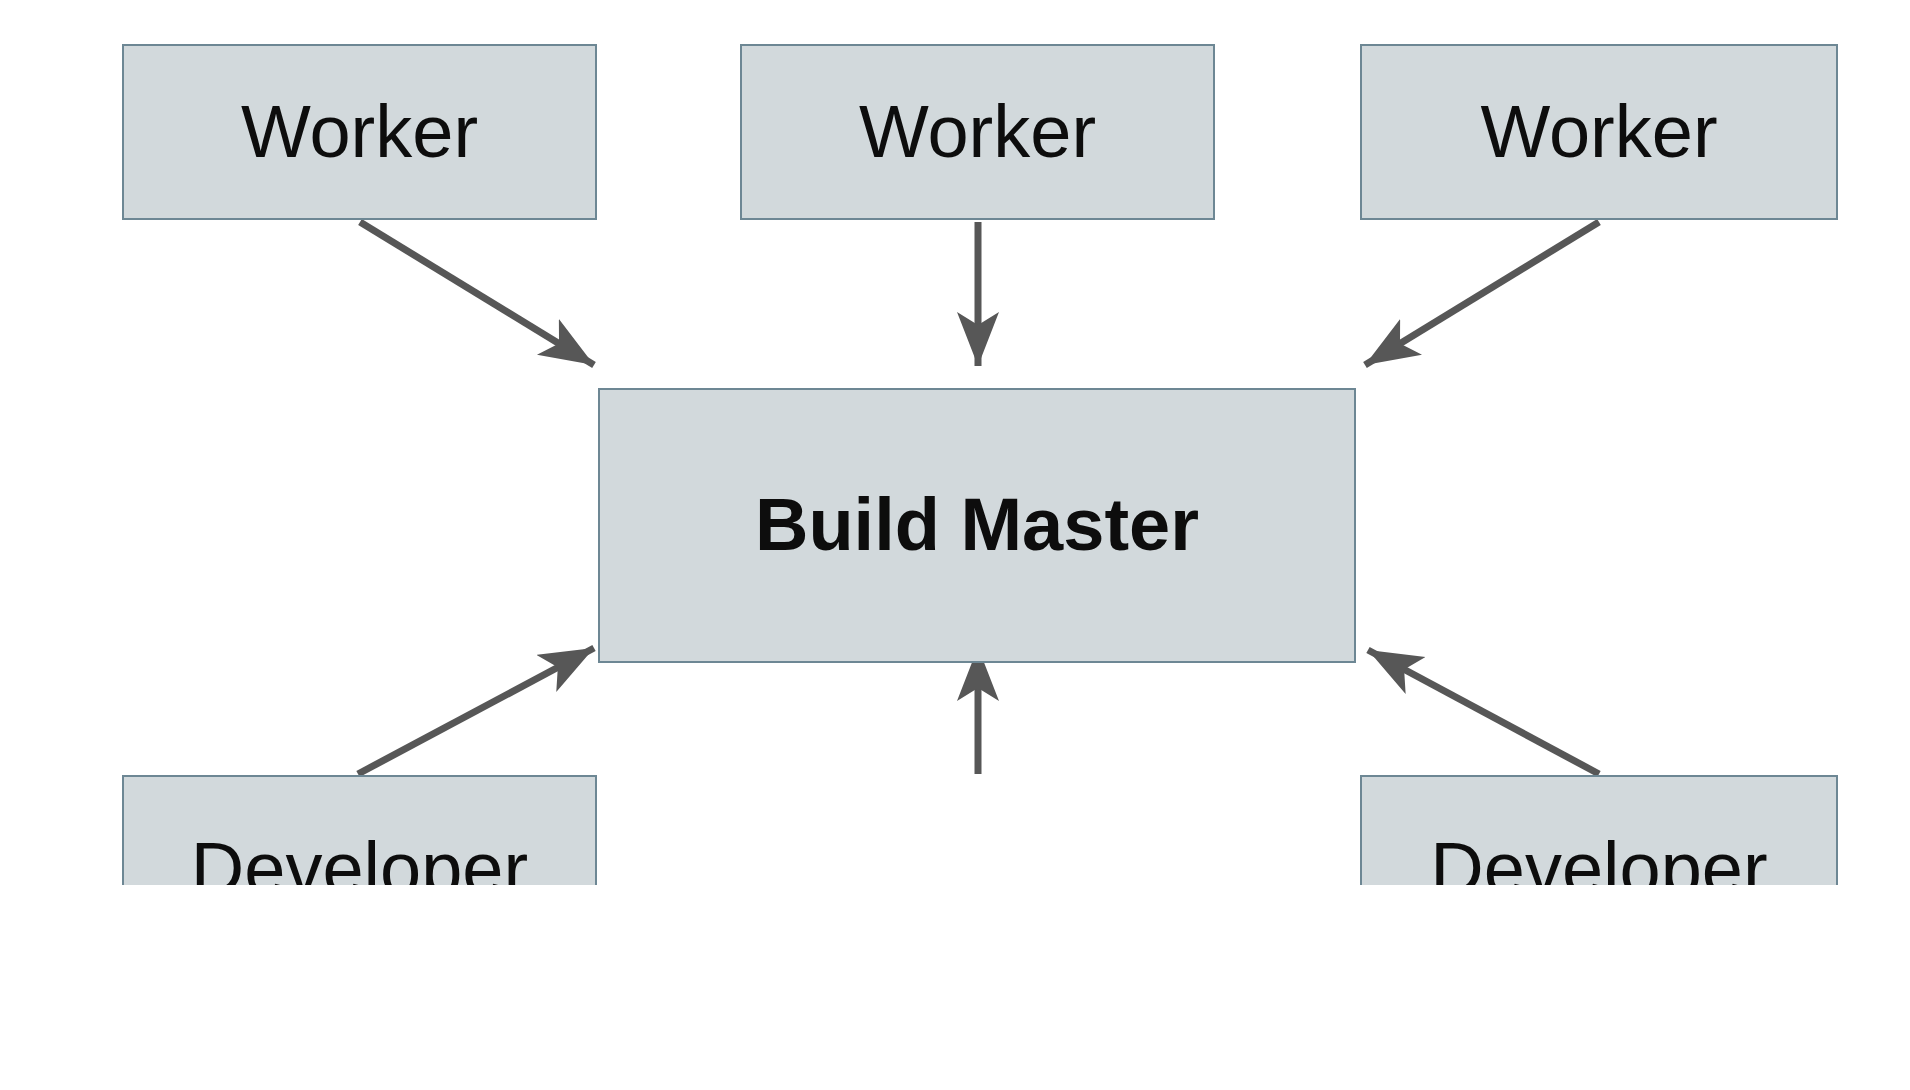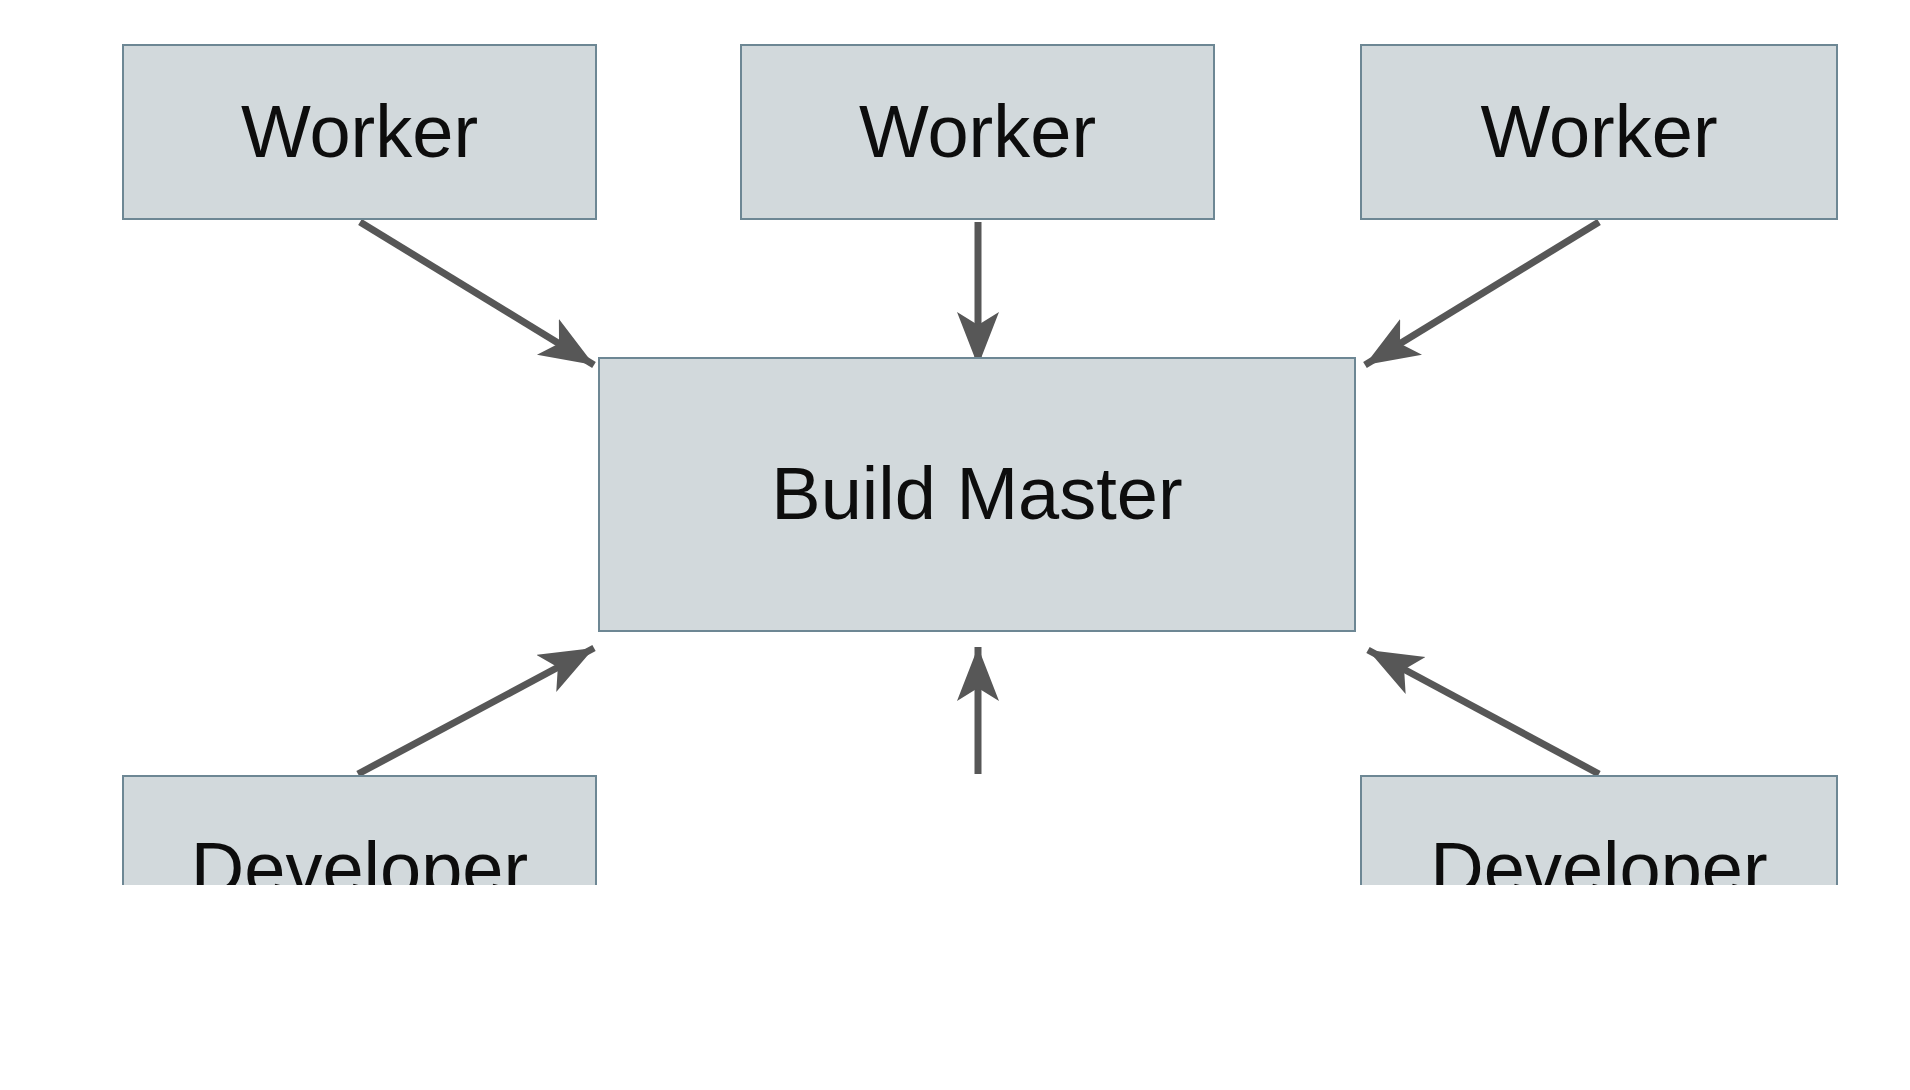--- a/index.html
+++ b/index.html
@@ -29,21 +29,21 @@
     color:var(--text);
     font-size:74px;
     line-height:1.28;
   }
   .node .label{display:block;width:100%;}
   
   .worker-left   {left:122px;  top:44px;  width:475px; height:176px;}
   .worker-center {left:740px;  top:44px;  width:475px; height:176px;}
   .worker-right  {left:1360px; top:44px;  width:478px; height:176px;}
   
-  .build-master  {left:598px;  top:357px; width:758px; height:275px;}
+  .build-master  {left:598px;  top:388px; width:758px; height:275px;font-weight:bold;}
   
   .dev-left      {left:122px;  top:775px; width:475px; height:283px;}
   .ci-server     {left:740px;  top:775px; width:475px; height:283px;}
   .dev-right     {left:1360px; top:775px; width:478px; height:283px;}
 
   .edges{
     position:absolute;
     left:0;top:0;width:1910px;height:1090px;
     pointer-events:none;
   }

